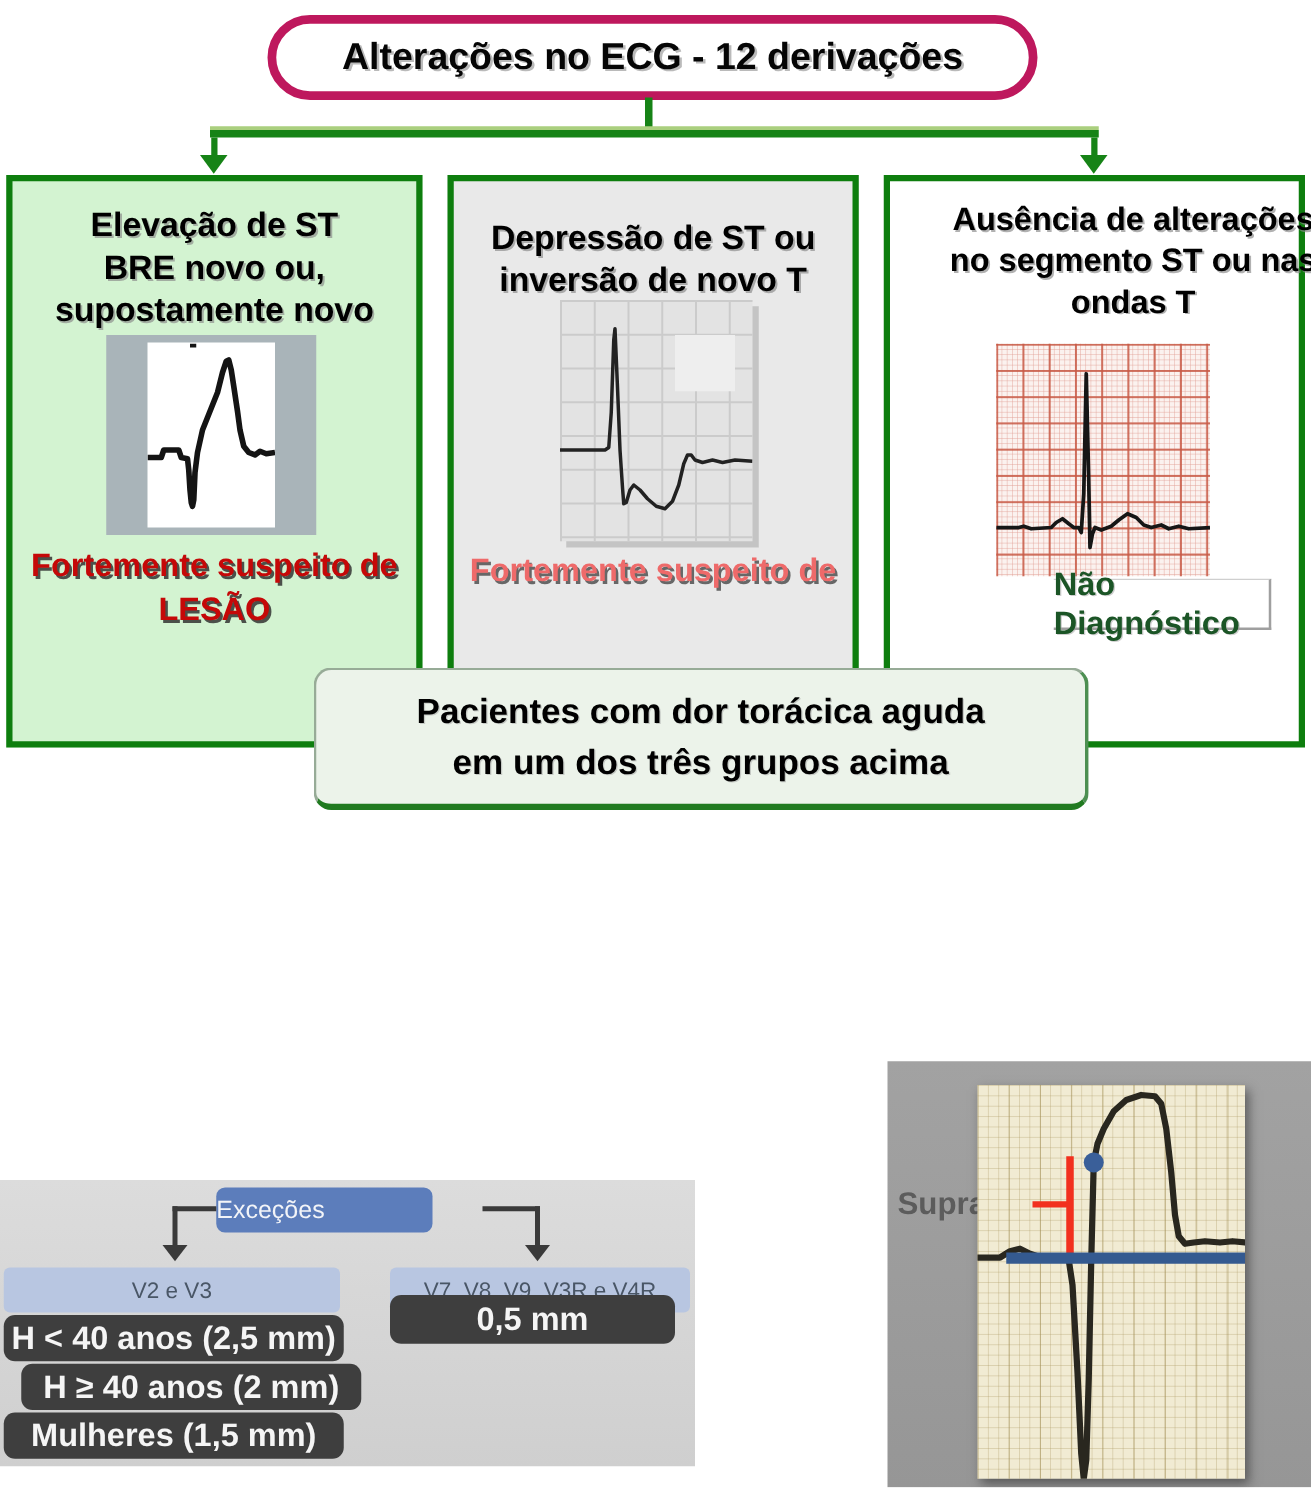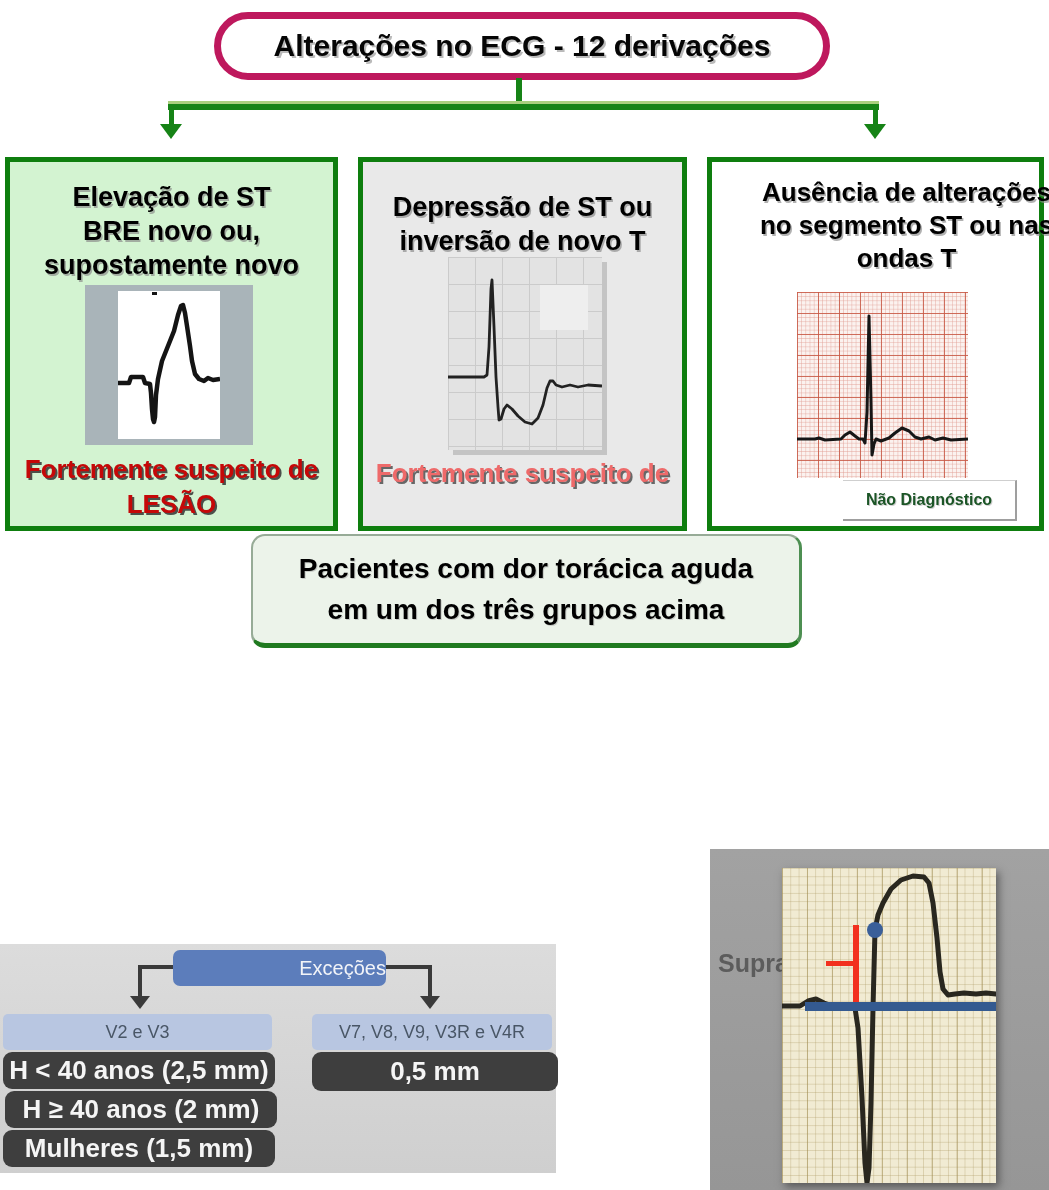--- a/index.html
+++ b/index.html
@@ -23,21 +23,21 @@
   
   .stem{left:516px;top:78px;width:6px;height:27px;background:#168316;}
   .bar-hi{left:168px;top:101px;width:711px;height:3px;background:#aacf7e;}
   .bar{left:168px;top:104px;width:711px;height:6px;background:#168316;}
   .drop{width:5px;height:16px;top:110px;background:#168316;}
   .drop.l{left:169px;} .drop.r{left:873px;}
   .ahead{width:0;height:0;top:124px;border-left:11px solid transparent;border-right:11px solid transparent;border-top:15px solid #168316;}
   .ahead.l{left:160px;} .ahead.r{left:864px;}
 
   
-  .branch{top:157px;height:374px;border:5px solid #0e7e0e;box-sizing:border-box;}
+  .branch{top:140px;height:458px;border:5px solid #0e7e0e;box-sizing:border-box;}
   .b1{left:5px;width:333px;background:#d3f3d1;}
   .b2{left:358px;width:329px;background:#e9e9e9;}
   .b3{left:707px;width:337px;background:#ffffff;padding-left:31px;}
   .box-header{width:100%;text-align:center;font-weight:bold;color:#000;
     font-size:27px;line-height:34px;text-shadow:1.5px 1.5px 0 rgba(135,135,135,0.65);}
   .b3 .box-header{font-size:26px;line-height:33px;}
   .verdict{width:100%;text-align:center;font-weight:bold;font-size:26px;line-height:35px;}
   .verdict.lesao{color:#c50808;text-shadow:2px 2px 0 rgba(50,50,50,0.85);}
   .verdict.isquemia{color:#ee6a6a;text-shadow:2px 2px 0 rgba(70,70,70,0.8);}
 
@@ -56,34 +56,34 @@
   .ecg3{left:85px;top:130px;width:171px;height:186px;background-color:#fbf2ef;
     background-image:
       linear-gradient(90deg, rgba(200,90,70,0.85) 1.5px, transparent 1.5px),
       linear-gradient(rgba(200,90,70,0.85) 1.5px, transparent 1.5px),
       linear-gradient(90deg, rgba(226,160,150,0.5) 1px, transparent 1px),
       linear-gradient(rgba(226,160,150,0.5) 1px, transparent 1px);
     background-size:21px 21px,21px 21px,4.2px 4.2px,4.2px 4.2px;}
   .nd-label{left:131px;top:318px;width:172px;height:38px;background:#ffffff;
     border-top:1px solid #cfcfcf;border-right:2px solid #9f9f9f;border-bottom:2px solid #9f9f9f;
     display:flex;align-items:center;justify-content:center;}
-  .nd-text{font-size:16px;font-weight:bold;color:#1b5526;text-shadow:1px 1px 0 rgba(160,160,160,0.5);}
-
-  
-  .patients{left:251px;top:534px;width:551px;height:114px;background:#ecf3ea;
+  .nd-text{font-size:26px;font-weight:bold;color:#1b5526;text-shadow:1px 1px 0 rgba(160,160,160,0.5);}
+
+  
+  .patients{left:251px;top:534px;width:620px;height:114px;background:#ecf3ea;
     border:2px solid #97ab97;border-bottom:5px solid #207a20;border-right:3px solid #4d8f52;
     border-radius:14px;box-sizing:border-box;
     display:flex;flex-direction:column;align-items:center;justify-content:center;gap:9px;}
   .patients div{font-size:28px;font-weight:bold;color:#000;text-shadow:1px 1px 0 rgba(150,150,150,0.45);}
 
   
   .exc-panel{left:0;top:944px;width:556px;height:229px;
     background:linear-gradient(180deg,#dcdcdc,#cfcfcf);}
-  .exc-root{left:173px;top:6px;width:213px;height:36px;background:#5c7dbb;border-radius:7px;
-    display:flex;align-items:center;justify-content:flex-end;}
+  .exc-root{left:173px;top:6px;width:173px;height:36px;background:#5c7dbb;border-radius:7px;
+    display:flex;align-items:center;justify-content:flex-start;}
   .exc-root span{color:#f2f4f8;font-size:20px;}
   .exc-line{background:#3a3a3a;}
   .exc-head{width:0;height:0;border-left:10px solid transparent;border-right:10px solid transparent;border-top:13px solid #3a3a3a;}
   .lead-box{height:36px;background:#b8c6e1;border-radius:5px;display:flex;align-items:center;justify-content:center;}
   .lead-box span{color:#495666;font-size:18px;}
   .dark-row{background:#3e3e3e;border-radius:9px;display:flex;align-items:center;justify-content:center;}
   .dark-row span{color:#f5f5f5;font-size:26px;font-weight:bold;}
 
   
   .supra-panel{left:710px;top:849px;width:339px;height:341px;
@@ -183,31 +183,31 @@
     <div class="abs exc-line" style="left:386px;top:21px;width:46px;height:4px;"></div>
     <div class="abs exc-line" style="left:428px;top:21px;width:4px;height:34px;"></div>
     <div class="abs exc-head" style="left:420px;top:52px;"></div>
 
     <div class="abs lead-box" style="left:3px;top:70px;width:269px;">
       <span>V2 e V3</span>
     </div>
     <div class="abs dark-row" style="left:3px;top:108px;width:272px;height:37px;">
       <span>H &lt; 40 anos (2,5 mm)</span>
     </div>
-    <div class="abs dark-row" style="left:5px;top:147px;width:272px;height:37px;">
+    <div class="abs dark-row" style="left:17px;top:147px;width:272px;height:37px;">
       <span>H ≥ 40 anos (2 mm)</span>
     </div>
     <div class="abs dark-row" style="left:3px;top:186px;width:272px;height:37px;">
       <span>Mulheres (1,5 mm)</span>
     </div>
 
     <div class="abs lead-box" style="left:312px;top:70px;width:240px;">
       <span>V7, V8, V9, V3R e V4R</span>
     </div>
-    <div class="abs dark-row" style="left:312px;top:108px;width:246px;height:39px;">
+    <div class="abs dark-row" style="left:312px;top:92px;width:228px;height:39px;">
       <span>0,5 mm</span>
     </div>
   </div>
 
   <div class="abs supra-panel">
     <div class="abs supra-label">Supra</div>
     <div class="abs supra-paper">
       <svg width="214" height="315" viewBox="0 0 214 315">
         <path d="M0,138 L18,138 L26,133 L34,131 L42,135 L54,139 L68,139 L73,140 L76,160 L80,230 L83,295 L85,315 L87,300 L89,235 L91,140 L93,62 L96,47 L101,35 L109,21 L119,12 L131,8 L142,9 L147,15 L151,35 L155,70 L158,104 L161,121 L166,127 L173,126 L182,125 L194,126 L204,125 L214,126" fill="none" stroke="#29271f" stroke-width="5" stroke-linejoin="round" stroke-linecap="round"></path>
         <rect x="44" y="93" width="32" height="5" fill="#f2301e"></rect>

